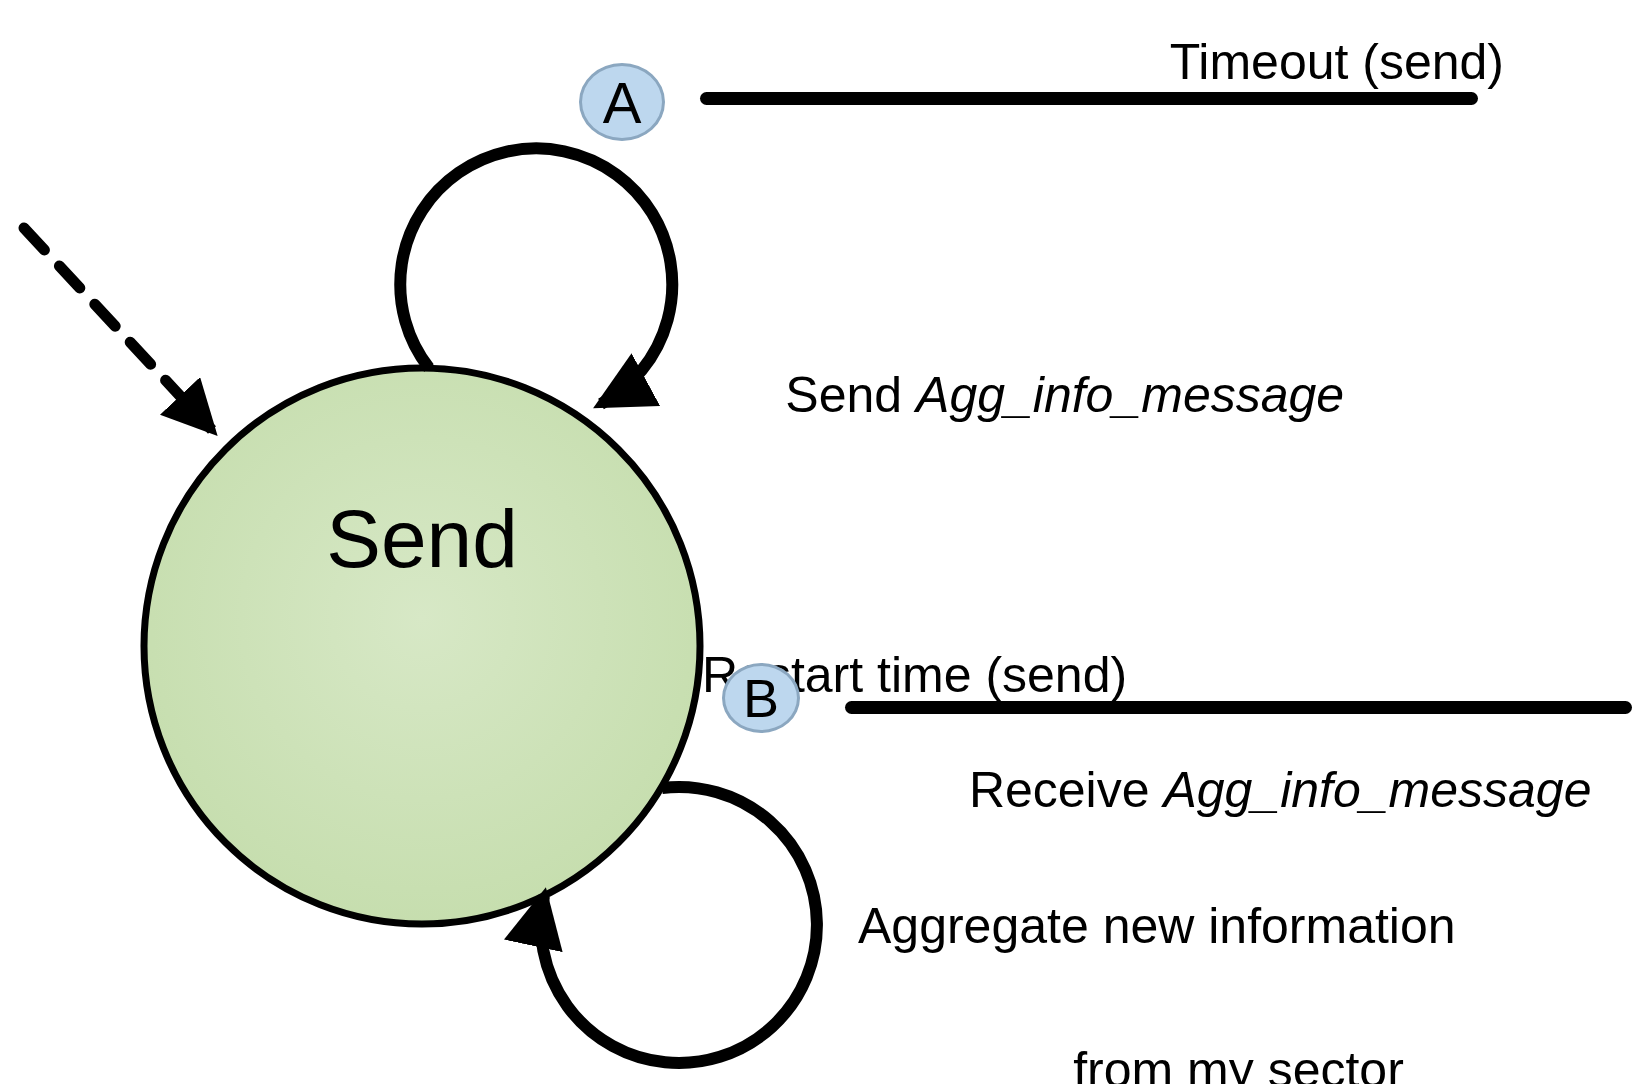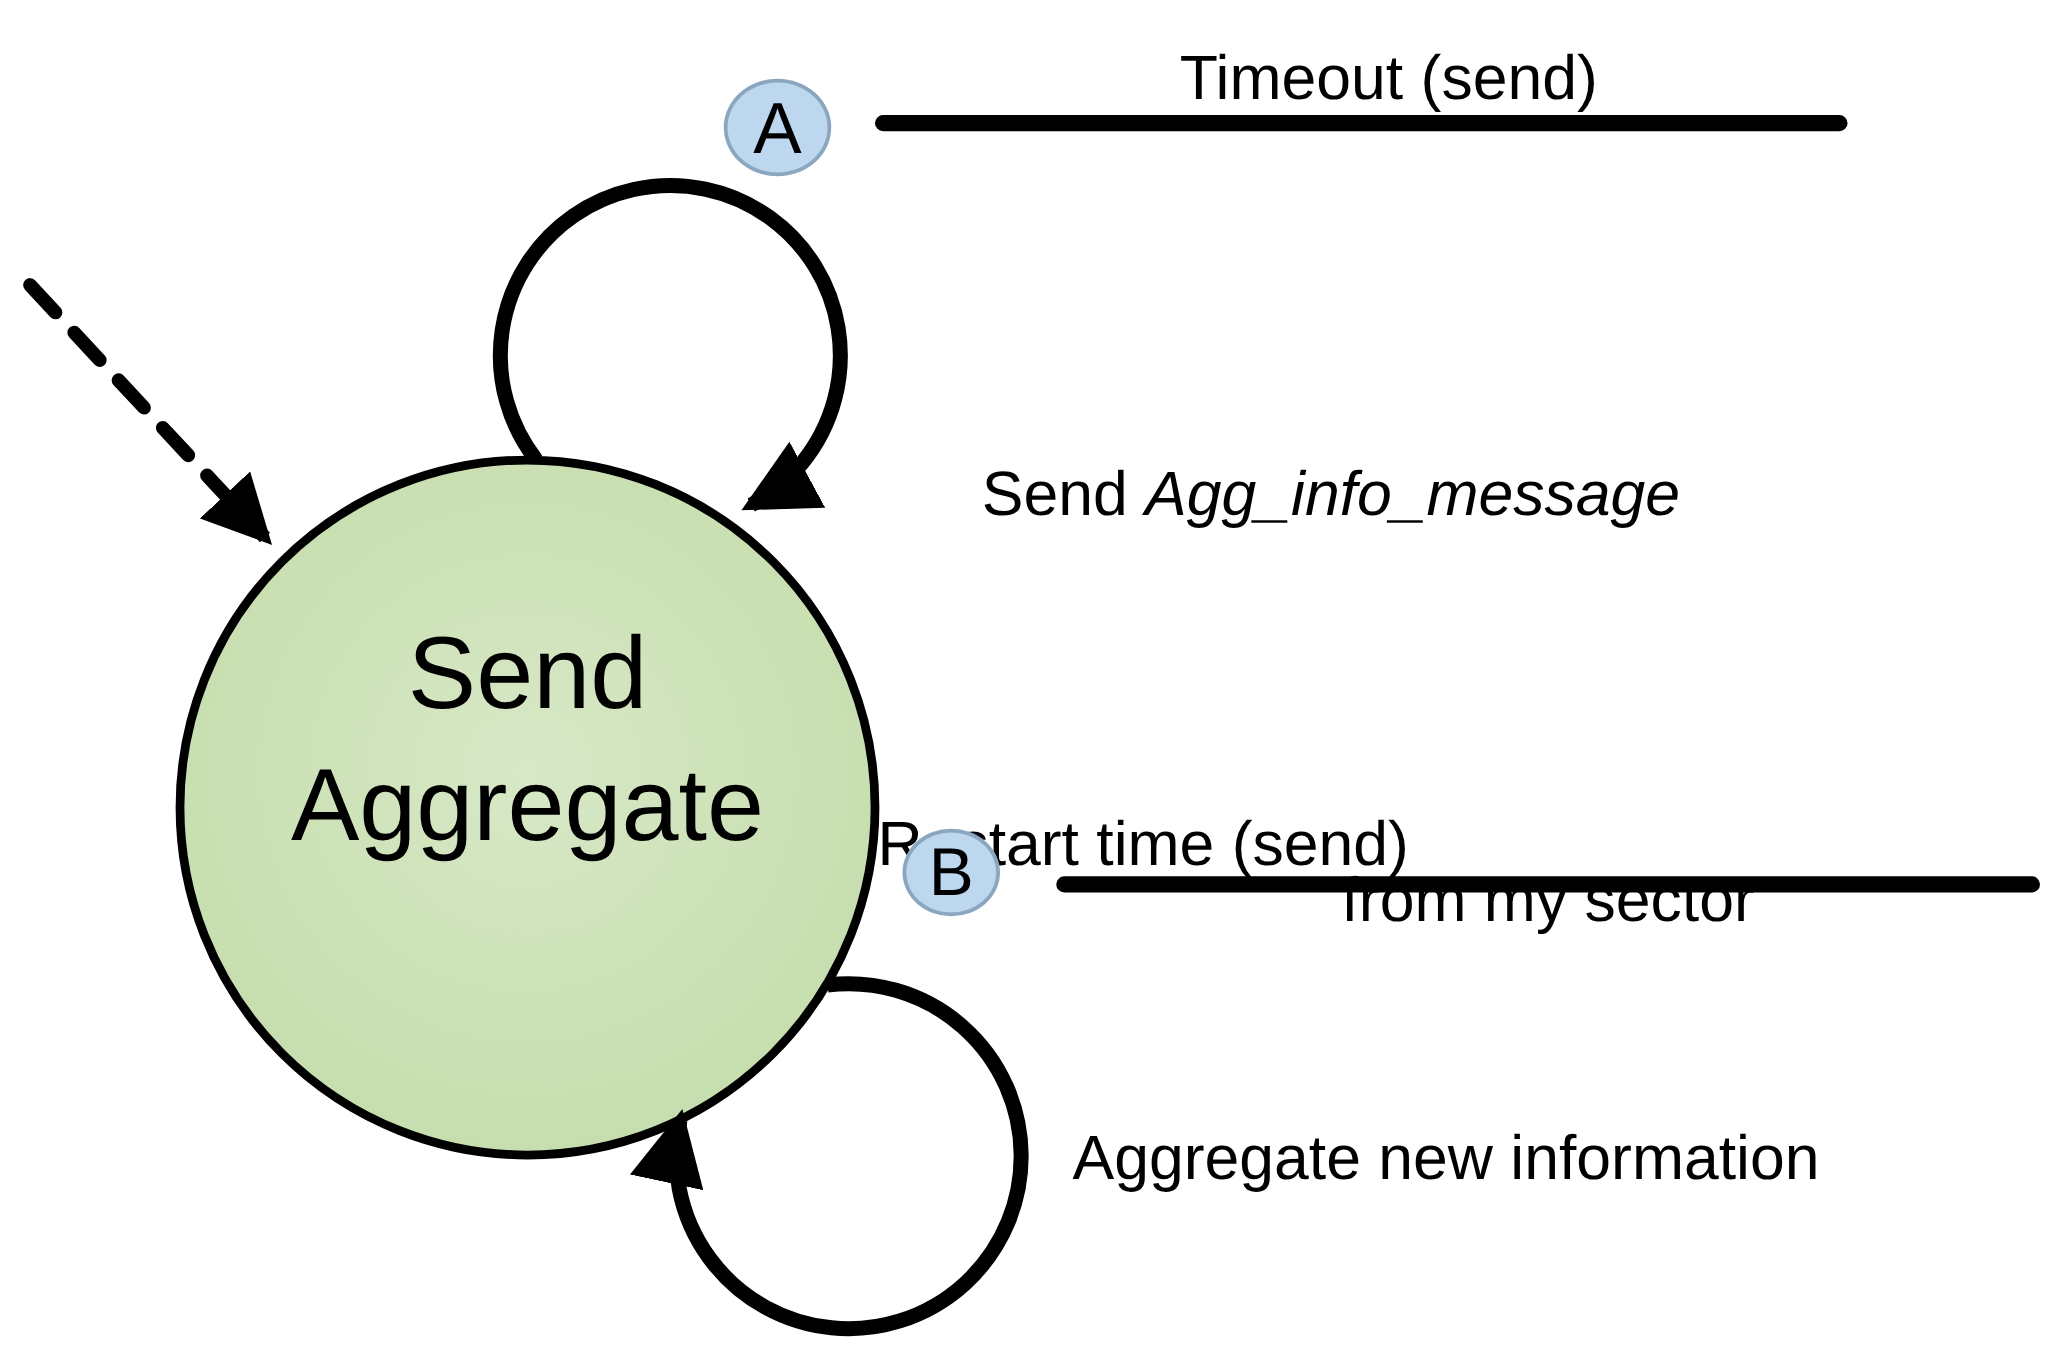--- a/index.html
+++ b/index.html
@@ -63,23 +63,23 @@
   .bar-a { left: 700px; top: 92px; width: 778px; }
   .bar-b { left: 845px; top: 701px; width: 787px; }
   .txt {
     position: absolute;
     font-size: 50px;
     line-height: 70px;
     white-space: pre-wrap;
     color: #000;
   }
   .event-a {
-    left: 681px; top: 33px;
+    left: 644px; top: 33px;
     width: 860px;
-    text-align: center;
+    text-align: right;
     line-height: 58px;
   }
   .actions-a { left: 702px; top: 150px; }
   .event-b {
     left: 845px; top: 545px;
     width: 787px;
     text-align: center;
   }
   .actions-b { left: 858px; top: 756px; line-height: 68px; }
   .it { font-style: italic; }
@@ -107,35 +107,37 @@
 
     <circle cx="422" cy="646" r="278" fill="url(#stateGrad)" stroke="#000" stroke-width="7"></circle>
 
     <path d="M 429 368 A 136 136 0 1 1 601 404" fill="none" stroke="#000" stroke-width="12" marker-end="url(#arrow)"></path>
 
     <path d="M 662 788 A 138 138 0 1 1 544 896" fill="none" stroke="#000" stroke-width="12" marker-end="url(#arrow)"></path>
   </svg>
 
   <div class="state-label">
     <div>Send</div>
-    <div>Aggregate</div>
   </div>
 
   <div class="badge badge-a">A</div>
   <div class="txt event-a">Timeout (send)</div>
   <div class="bar bar-a"></div>
   <div class="txt actions-a">
     <div>
       <span>Send </span><span class="it">Agg_info_message</span>
     </div>
     <div>Restart time (send)</div>
   </div>
 
   <div class="badge badge-b">B</div>
   <div class="txt event-b">
+    <div>
+      <span>Receive </span><span class="it">Agg_info_message</span>
+    </div>
     <div>from my sector</div>
   </div>
   <div class="bar bar-b"></div>
   <div class="txt actions-b">
     <div>Aggregate new information</div>
     
   </div>
 
 </div>
 

